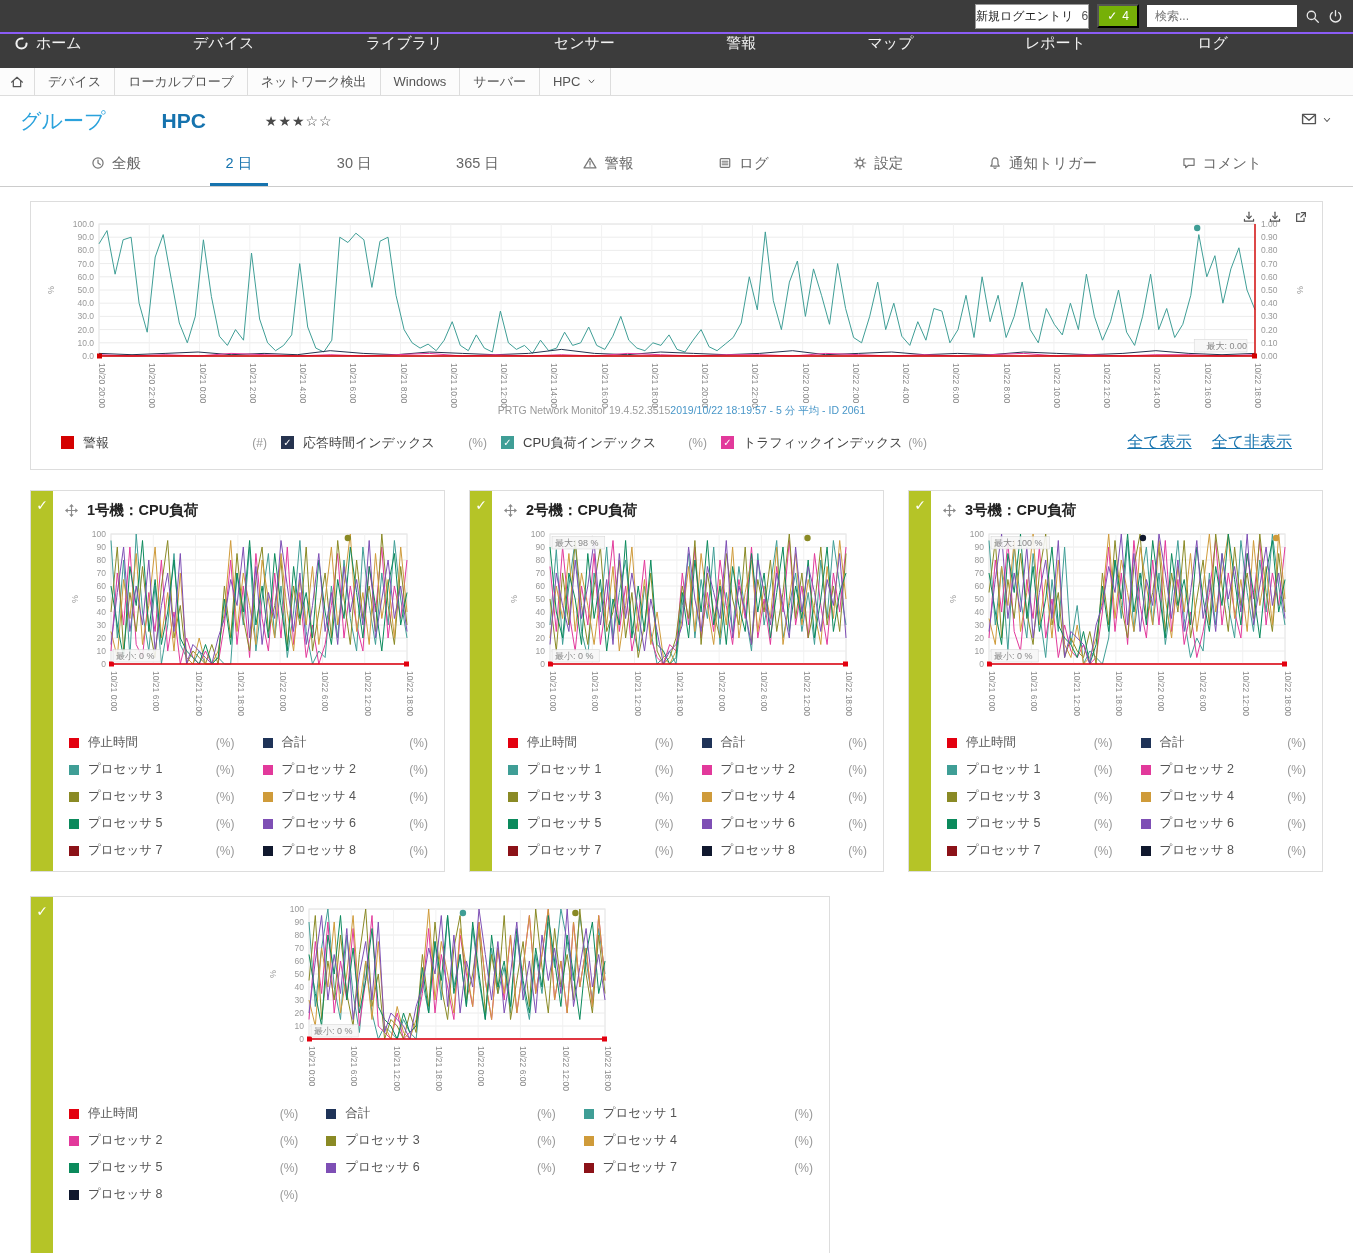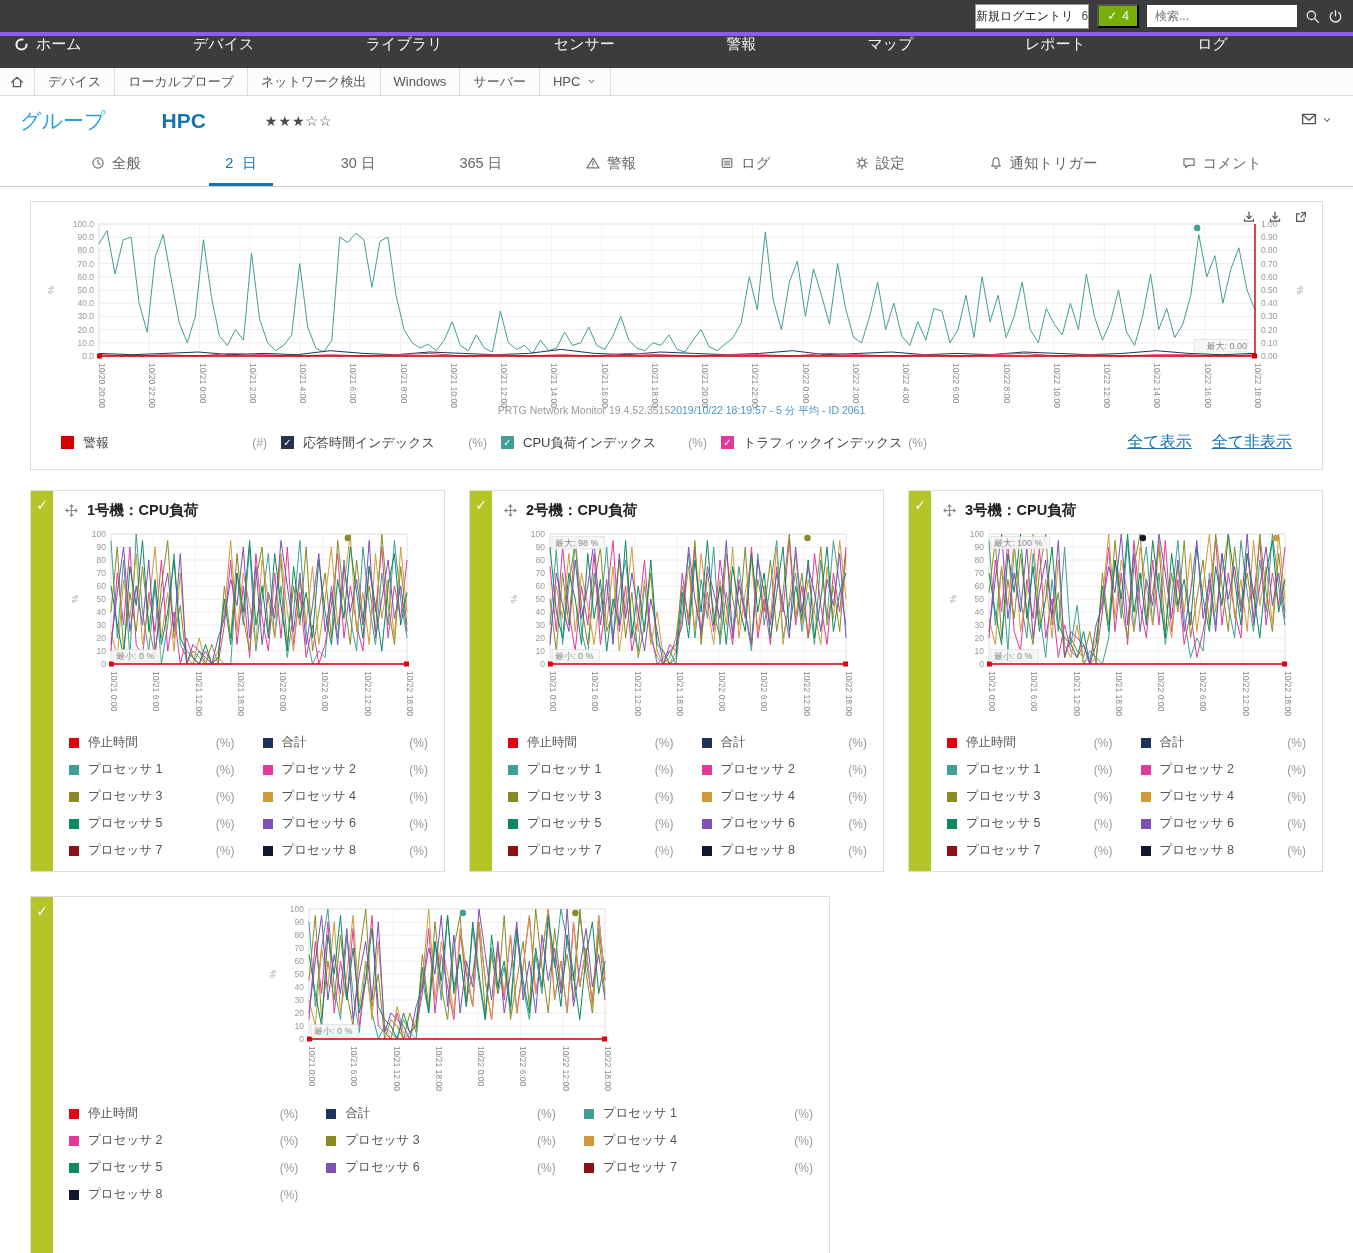--- a/index.html
+++ b/index.html
@@ -4,34 +4,34 @@
 <style>
   * { box-sizing: border-box; }
   body { margin:0; background:#fff; color:#333; font-family:"Liberation Sans","DejaVu Sans",sans-serif; width:1353px; }
   .topbar { background:#3c3c3c; height:32px; display:flex; align-items:center; justify-content:flex-end; gap:8px; padding:0 10px; }
   .newlog-btn { background:#fff; border:1px solid #999; font-size:12px; color:#222; padding:3px 0; display:flex; align-items:center; gap:8px; cursor:pointer; }
   .newlog-count { color:#555; }
   .ack-btn { background:#76b007; color:#fff; font-size:12px; padding:3px 8px; display:flex; align-items:center; gap:5px; cursor:pointer; }
   .search-wrap { background:#fff; display:flex; align-items:center; height:22px; width:150px; padding:0 6px; }
   .search-wrap input { border:0; outline:0; width:100%; font-size:12px; color:#333; }
   .tb-icon { color:#e8e8e8; display:flex; align-items:center; cursor:pointer; }
-  .navbar { background:#3c3c3c; height:36px; display:flex; align-items:center; justify-content:space-between; padding:0 22px 16px 14px; padding-right:125px; border-top:4px solid #8b5cf6; }
+  .navbar { background:#3c3c3c; height:36px; display:flex; align-items:center; justify-content:space-between; padding:0 22px 16px 14px; padding-right:125px; border-top:2px solid #8b5cf6; }
   .nav-item { color:#f2f2f2; font-size:15px; display:flex; align-items:center; gap:7px; cursor:pointer; white-space:nowrap; }
   .breadcrumb { display:flex; align-items:stretch; background:#fcfcfc; border-bottom:1px solid #ddd; font-size:13px; color:#555; height:28px; }
   .crumb { display:flex; align-items:center; gap:6px; padding:0 13px; border-right:1px solid #ddd; cursor:pointer; white-space:nowrap; }
   .crumb-home { padding:0 10px; color:#555; }
   .titlebar { display:flex; align-items:center; padding:11px 20px 4px 20px;gap:47px; }
   .group-label { font-size:21px; color:#2ba2dc; margin-right:9px; }
   .group-name { font-size:21px; color:#1673ae; font-weight:bold; }
   .stars { color:#4a4a4a; font-size:14px; margin-left:12px; letter-spacing:1px; cursor:pointer; }
   .title-right { margin-left:auto; color:#555; display:flex; align-items:center; gap:4px; cursor:pointer; }
   .tabbar { display:flex; align-items:stretch; justify-content:space-between; height:44px; border-bottom:1px solid #ccc; padding:0 75px; margin-top:4px; }
   .tab { display:flex; align-items:center; gap:7px; font-size:14.5px; color:#666; padding:0 16px; cursor:pointer; border-bottom:3px solid transparent; white-space:nowrap; }
   .tab .i { color:#777; display:flex; }
-  .tab.active { color:#1673ae; border-bottom-color:#1673ae;font-family:Liberation Mono, monospace; }
+  .tab.active { color:#1673ae; border-bottom-color:#1673ae; }
   .main-panel { margin:14px 30px 0 30px; border:1px solid #ddd; position:relative; padding:12px 12px 14px 12px; background:#fff; }
   .panel-icons { position:absolute; top:8px; right:14px; display:flex; gap:12px; color:#555; z-index:2; }
   .panel-icons .i { cursor:pointer; }
   .chart-footer { display:flex; justify-content:center; font-size:10.5px; margin-top:-14px; padding:0 30px 0 40px; }
   .cf-left { color:#9a9a9a; }
   .cf-right { color:#4896c8; }
   .main-legend { display:flex; align-items:center; margin-top:14px; padding:0 18px 2px 18px; font-size:13px; }
   .mlegend-item { display:flex; align-items:center; width:206px; margin-right:14px; cursor:pointer; }
   .legend-sq { width:13px; height:13px; margin-right:9px; flex:none; display:flex; align-items:center; justify-content:center; }
   .legend-sq span { color:#fff; font-size:10px; font-weight:bold; line-height:1; }

